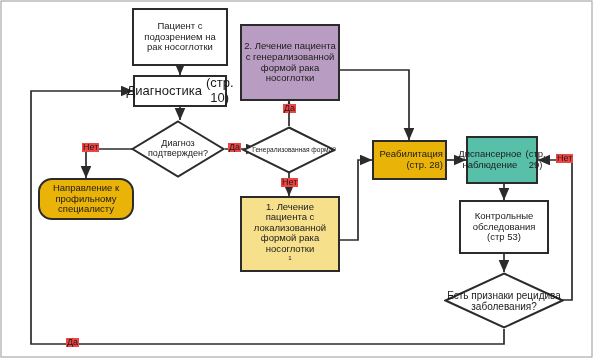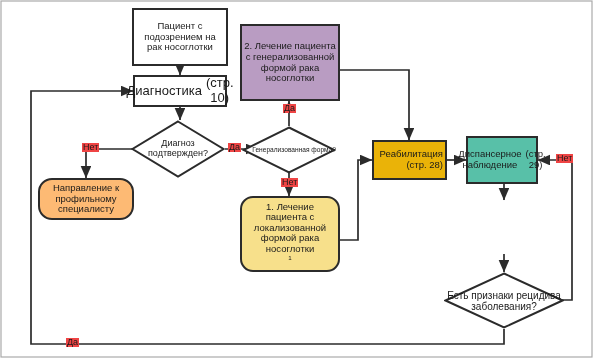--- a/index.html
+++ b/index.html
@@ -8,21 +8,21 @@
   #svg{position:absolute;left:0;top:0;width:593px;height:358px;}
   .node{position:absolute;box-sizing:border-box;border:2px solid #2b2b2b;
         display:flex;align-items:center;justify-content:center;text-align:center;
         color:#1a1a1a;line-height:1.12;}
   .node span{display:block;padding:0 2px;}
   .rect{background:#ffffff;}
   .purple{background:#b99cc2;text-align:center;}
   .yellow{background:#f7e08b;}
   .blue{background:#eab308;align-items:flex-end;}
   .teal{background:#58c0a8;}
-  .red{background:#fdba74;border-radius:14px;}
+  .red{background:#eab308;border-radius:14px;}
   .diamond{position:absolute;box-sizing:border-box;}
   .diamond .dshape{position:absolute;left:0;top:0;width:100%;height:100%;}
   .diamond .dtext{position:absolute;left:0;top:0;width:100%;height:100%;
         display:flex;align-items:center;justify-content:flex-end;text-align:center;
         color:#1a1a1a;line-height:1.1;}
   .elabel{position:absolute;background:#ef4444;color:#1a1a1a;
         padding:0 1px;white-space:nowrap;line-height:1;}
   sup{font-size:65%;vertical-align:super;}
 </style>
 </head>
@@ -96,34 +96,38 @@
     </svg>
     <div class="dtext" style="font-size:6.6px;">
       <span>Генерализованная форма?</span>
     </div>
   </div>
 
   <div class="node purple" style="left:240px;top:24px;width:100px;height:77px;font-size:9.5px;">
     <span>2. Лечение пациента с генерализованной формой рака носоглотки</span>
   </div>
 
-  <div class="node yellow" style="left:240px;top:196px;width:100px;height:76px;font-size:9.5px;border-radius:13px;">
+  <div class="node yellow" style="left:240px;top:196px;width:100px;height:76px;font-size:9.5px;">
     <span><span>1. Лечение пациента с локализованной формой рака носоглотки</span><sup>1</sup></span>
   </div>
 
   <div class="node blue" style="left:372px;top:140px;width:75px;height:40px;font-size:9.5px;flex-direction:column;">
     <span>Реабилитация</span>
     <span>(стр. 28)</span>
   </div>
 
   <div class="node teal" style="left:466px;top:136px;width:72px;height:48px;font-size:9.5px;flex-direction:row;">
     <span>Диспансерное наблюдение</span>
     <span>(стр. 29)</span>
   </div>
 
+  <div class="node rect" style="left:459px;top:200px;width:90px;height:54px;font-size:9.5px;flex-direction:column;">
+    <span>Контрольные обследования</span>
+    <span>(стр 53)</span>
+  </div>
 
   <div class="diamond" style="left:444px;top:272px;width:120px;height:57px;">
     <svg class="dshape" viewBox="0 0 120 57" preserveAspectRatio="none">
       <polygon points="60,1.5 118.5,28.5 60,55.5 1.5,28.5" fill="#ffffff" stroke="#2b2b2b" stroke-width="2" vector-effect="non-scaling-stroke"></polygon>
     </svg>
     <div class="dtext" style="font-size:10px;">
       <span>Есть признаки рецидива заболевания?</span>
     </div>
   </div>
 

